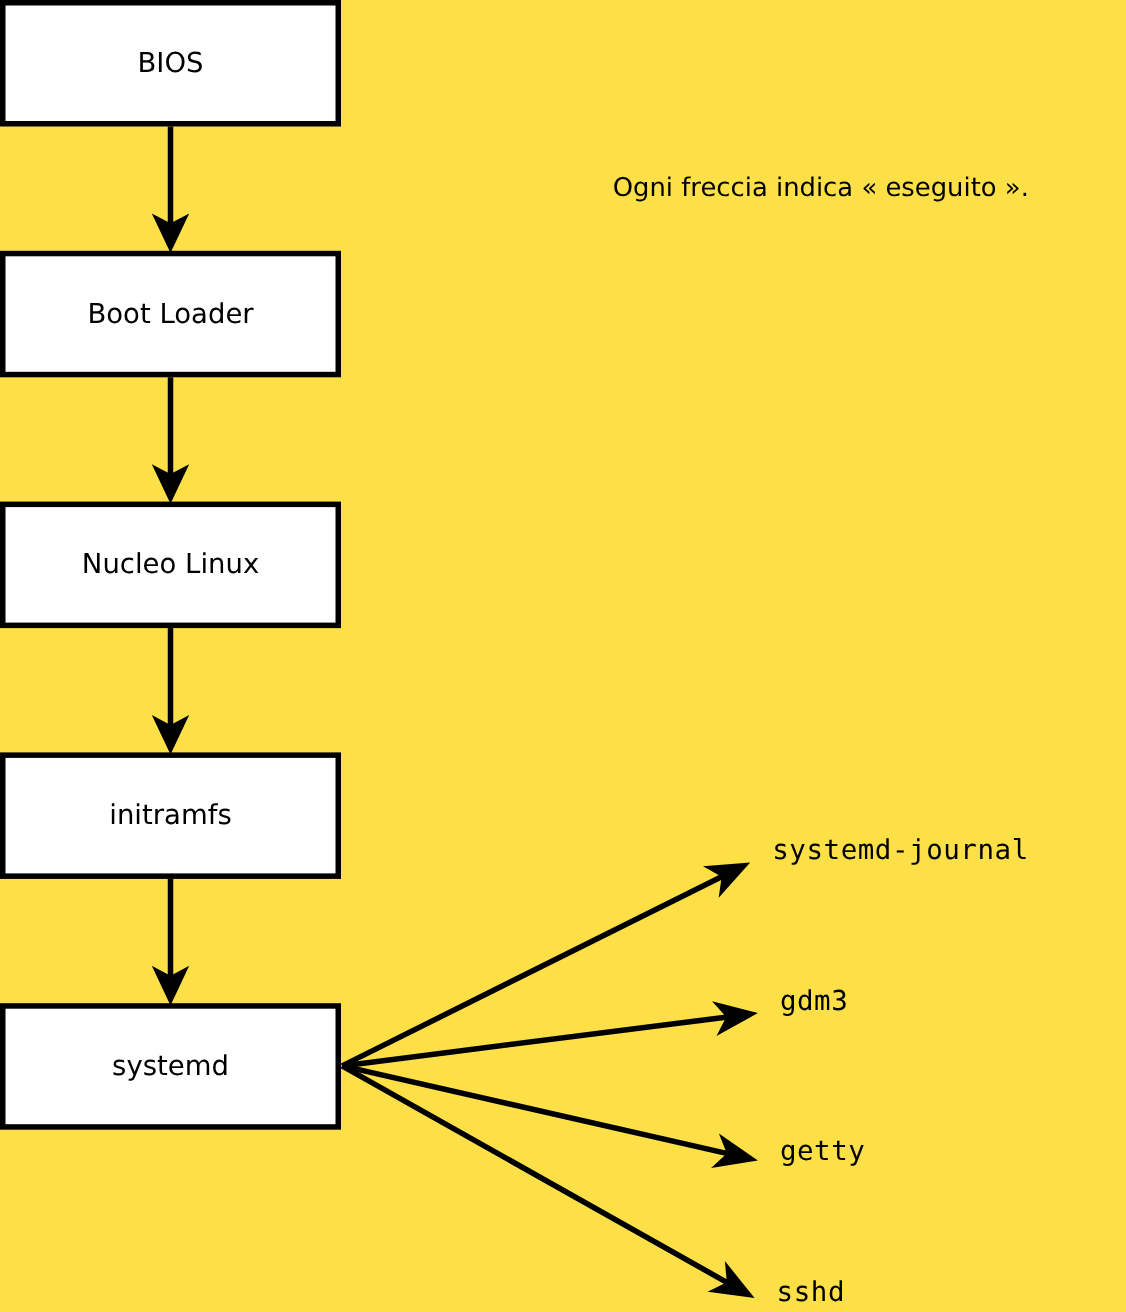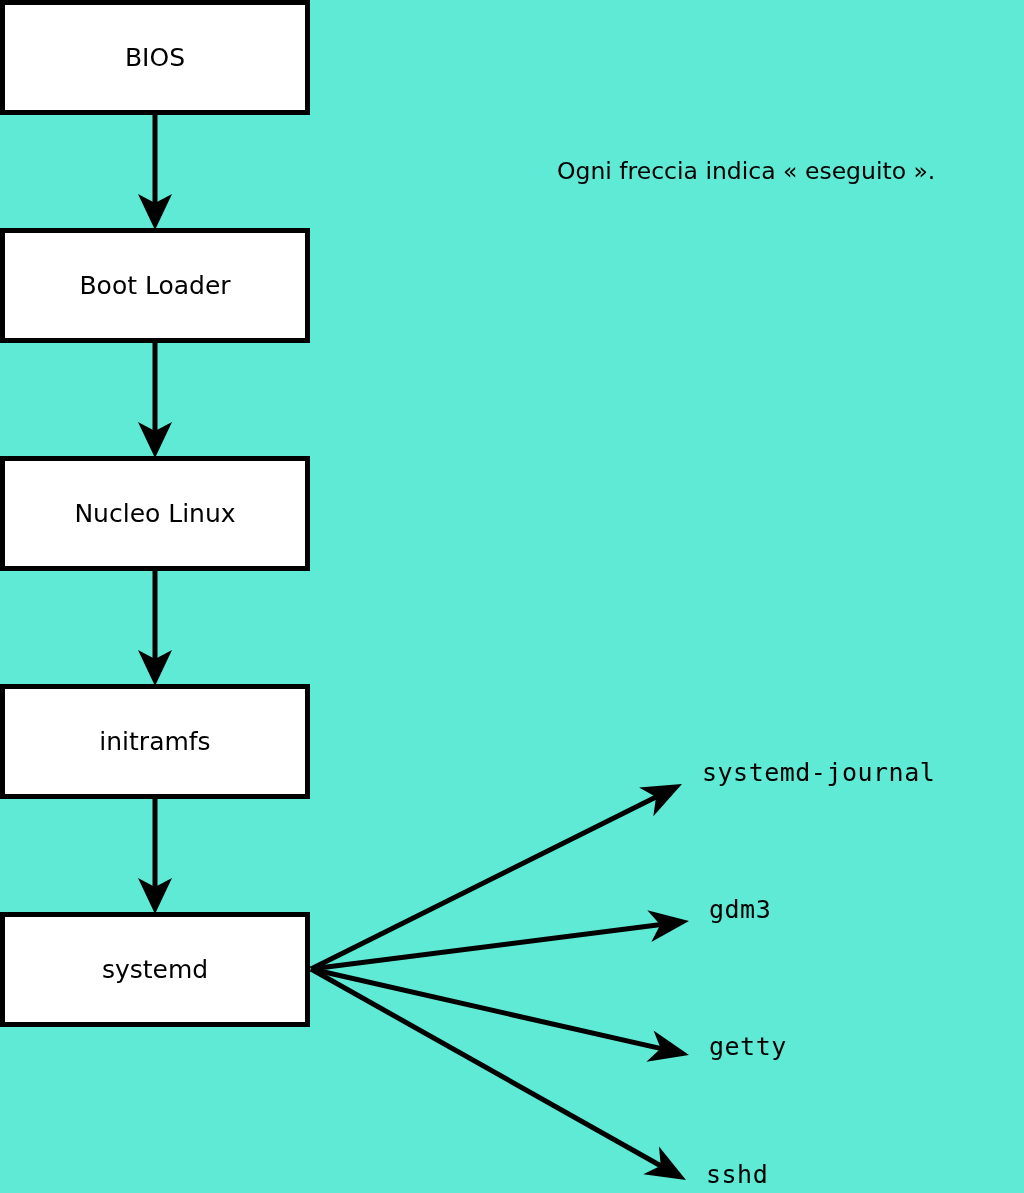--- a/index.html
+++ b/index.html
@@ -11,21 +11,21 @@
   body {
     width: 1024px;
     height: 1193px;
     overflow: hidden;
     font-family: "DejaVu Sans", sans-serif;
   }
   #diagram-root {
     position: relative;
     width: 1024px;
     height: 1193px;
-    background: #5eead4;
+    background: #fde047;
   }
   svg#diagram-canvas {
     position: absolute;
     top: 0;
     left: 0;
     width: 1024px;
     height: 1193px;
     display: block;
   }
   .box-rect {

